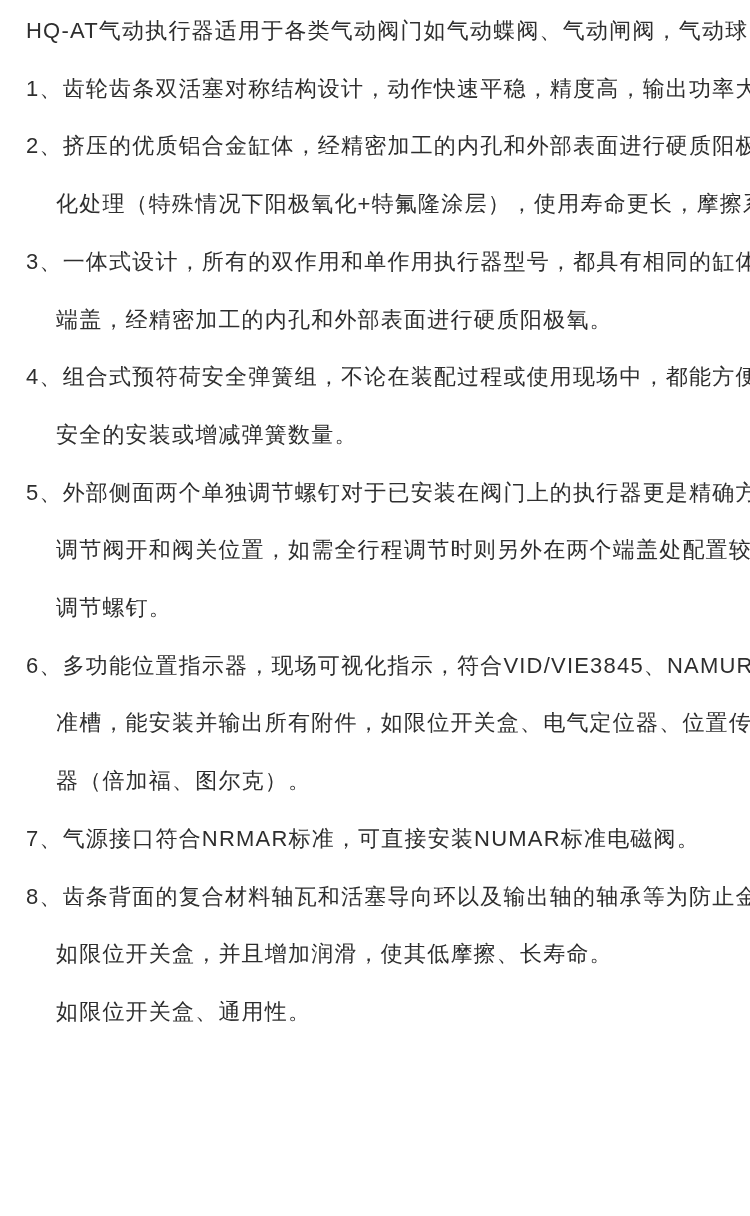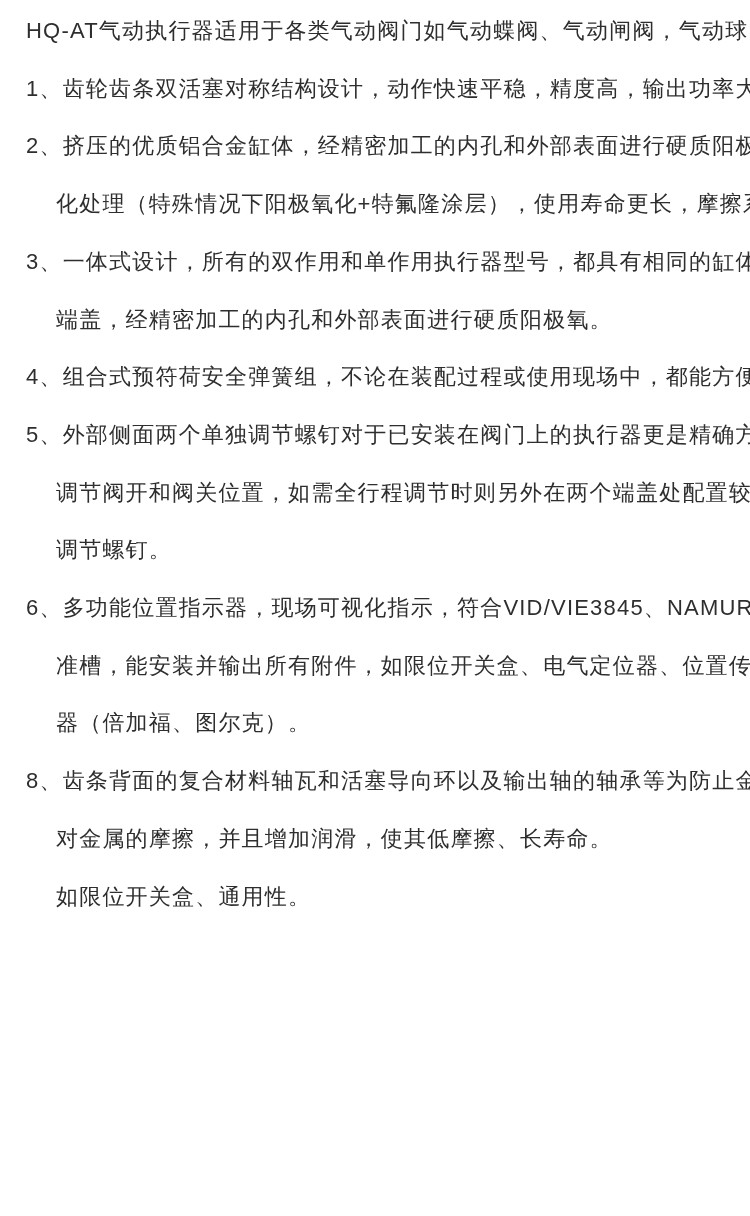--- a/index.html
+++ b/index.html
@@ -38,28 +38,30 @@
 
   <div class="line">1、齿轮齿条双活塞对称结构设计，动作快速平稳，精度高，输出功率大，</div>
 
   <div class="line">2、挤压的优质铝合金缸体，经精密加工的内孔和外部表面进行硬质阳极氧</div>
   <div class="line cont">化处理（特殊情况下阳极氧化+特氟隆涂层），使用寿命更长，摩擦系数低。</div>
 
   <div class="line">3、一体式设计，所有的双作用和单作用执行器型号，都具有相同的缸体和</div>
   <div class="line cont">端盖，经精密加工的内孔和外部表面进行硬质阳极氧。</div>
 
   <div class="line">4、组合式预符荷安全弹簧组，不论在装配过程或使用现场中，都能方便而</div>
+  <div class="line cont">安全的安装或增减弹簧数量。</div>
 
   <div class="line">5、外部侧面两个单独调节螺钉对于已安装在阀门上的执行器更是精确方便，</div>
   <div class="line cont">调节阀开和阀关位置，如需全行程调节时则另外在两个端盖处配置较长</div>
   <div class="line cont">调节螺钉。</div>
 
   <div class="line">6、多功能位置指示器，现场可视化指示，符合VID/VIE3845、NAMUR标</div>
   <div class="line cont">准槽，能安装并输出所有附件，如限位开关盒、电气定位器、位置传感</div>
   <div class="line cont">器（倍加福、图尔克）。</div>
 
+  <div class="line">7、气源接口符合NRMAR标准，可直接安装NUMAR标准电磁阀。</div>
 
   <div class="line">8、齿条背面的复合材料轴瓦和活塞导向环以及输出轴的轴承等为防止金属</div>
-  <div class="line cont">对金属的摩擦，并且增加润滑，使其低摩擦、长寿命。</div>
+  <div class="line cont">如限位开关盒，并且增加润滑，使其低摩擦、长寿命。</div>
 
 
   <div class="line cont">如限位开关盒、通用性。</div>
 </div>
 
 </body></html>

